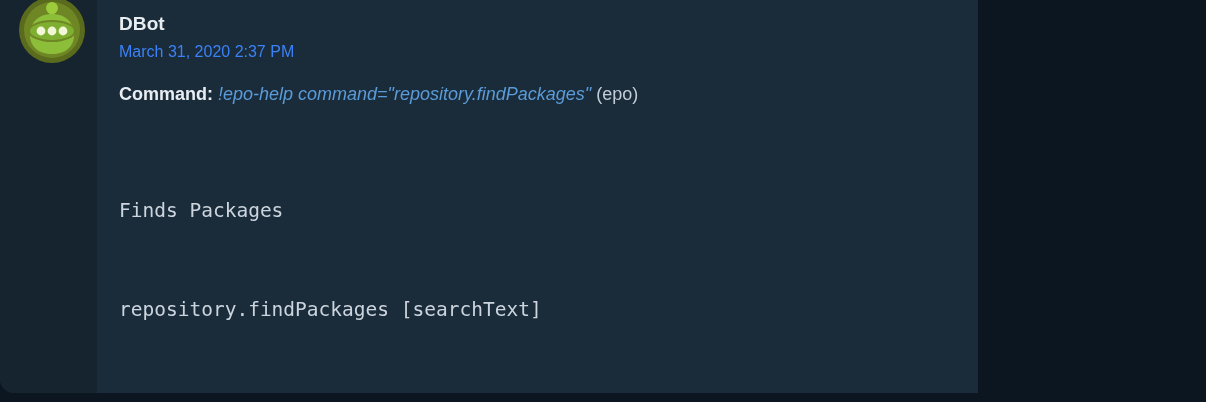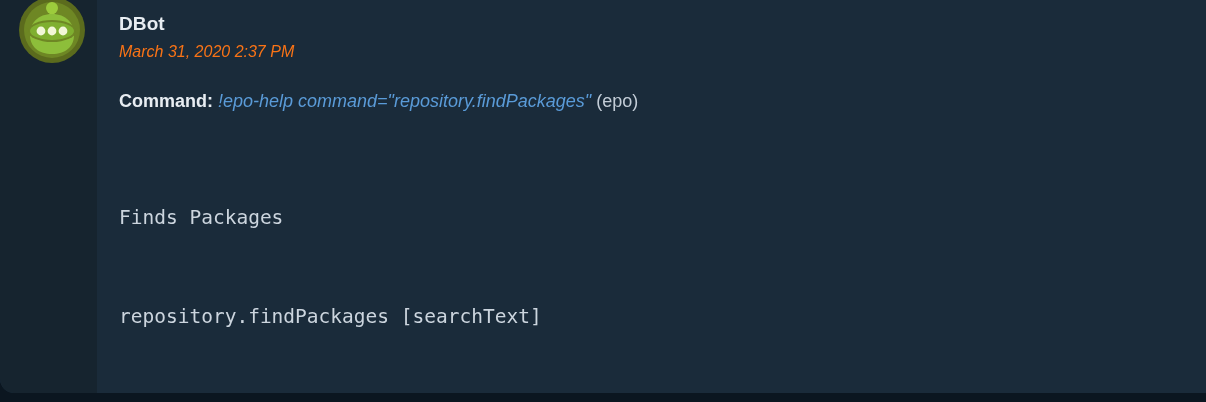--- a/index.html
+++ b/index.html
@@ -17,21 +17,21 @@
     width: 1206px;
     height: 402px;
     background: #0b1620;
   }
 
   
   .message-card {
     position: absolute;
     left: 0;
     top: 0;
-    width: 1206px;
+    width: 978px;
     height: 393px;
     background: #1a2b3a;
     border-bottom-left-radius: 14px;
     overflow: hidden;
     display: flex;
   }
 
   
   .avatar-gutter {
     width: 97px;
@@ -58,28 +58,27 @@
   .author-name {
     font-size: 19px;
     font-weight: bold;
     color: #e8edf2;
     letter-spacing: 0.1px;
     line-height: 24px;
   }
 
   .timestamp {
     font-size: 16px;
-    font-style: italic;
-    color: #f97316;
+    color: #3b82f6;
     line-height: 24px;
     margin-top: 4px;
   }
 
   .command-line {
-    margin-top: 25px;
+    margin-top: 18px;
     font-size: 18px;
     line-height: 24px;
     white-space: nowrap;
   }
   .command-label {
     font-weight: bold;
     color: #e8edf2;
   }
   .command-value {
     font-style: italic;

